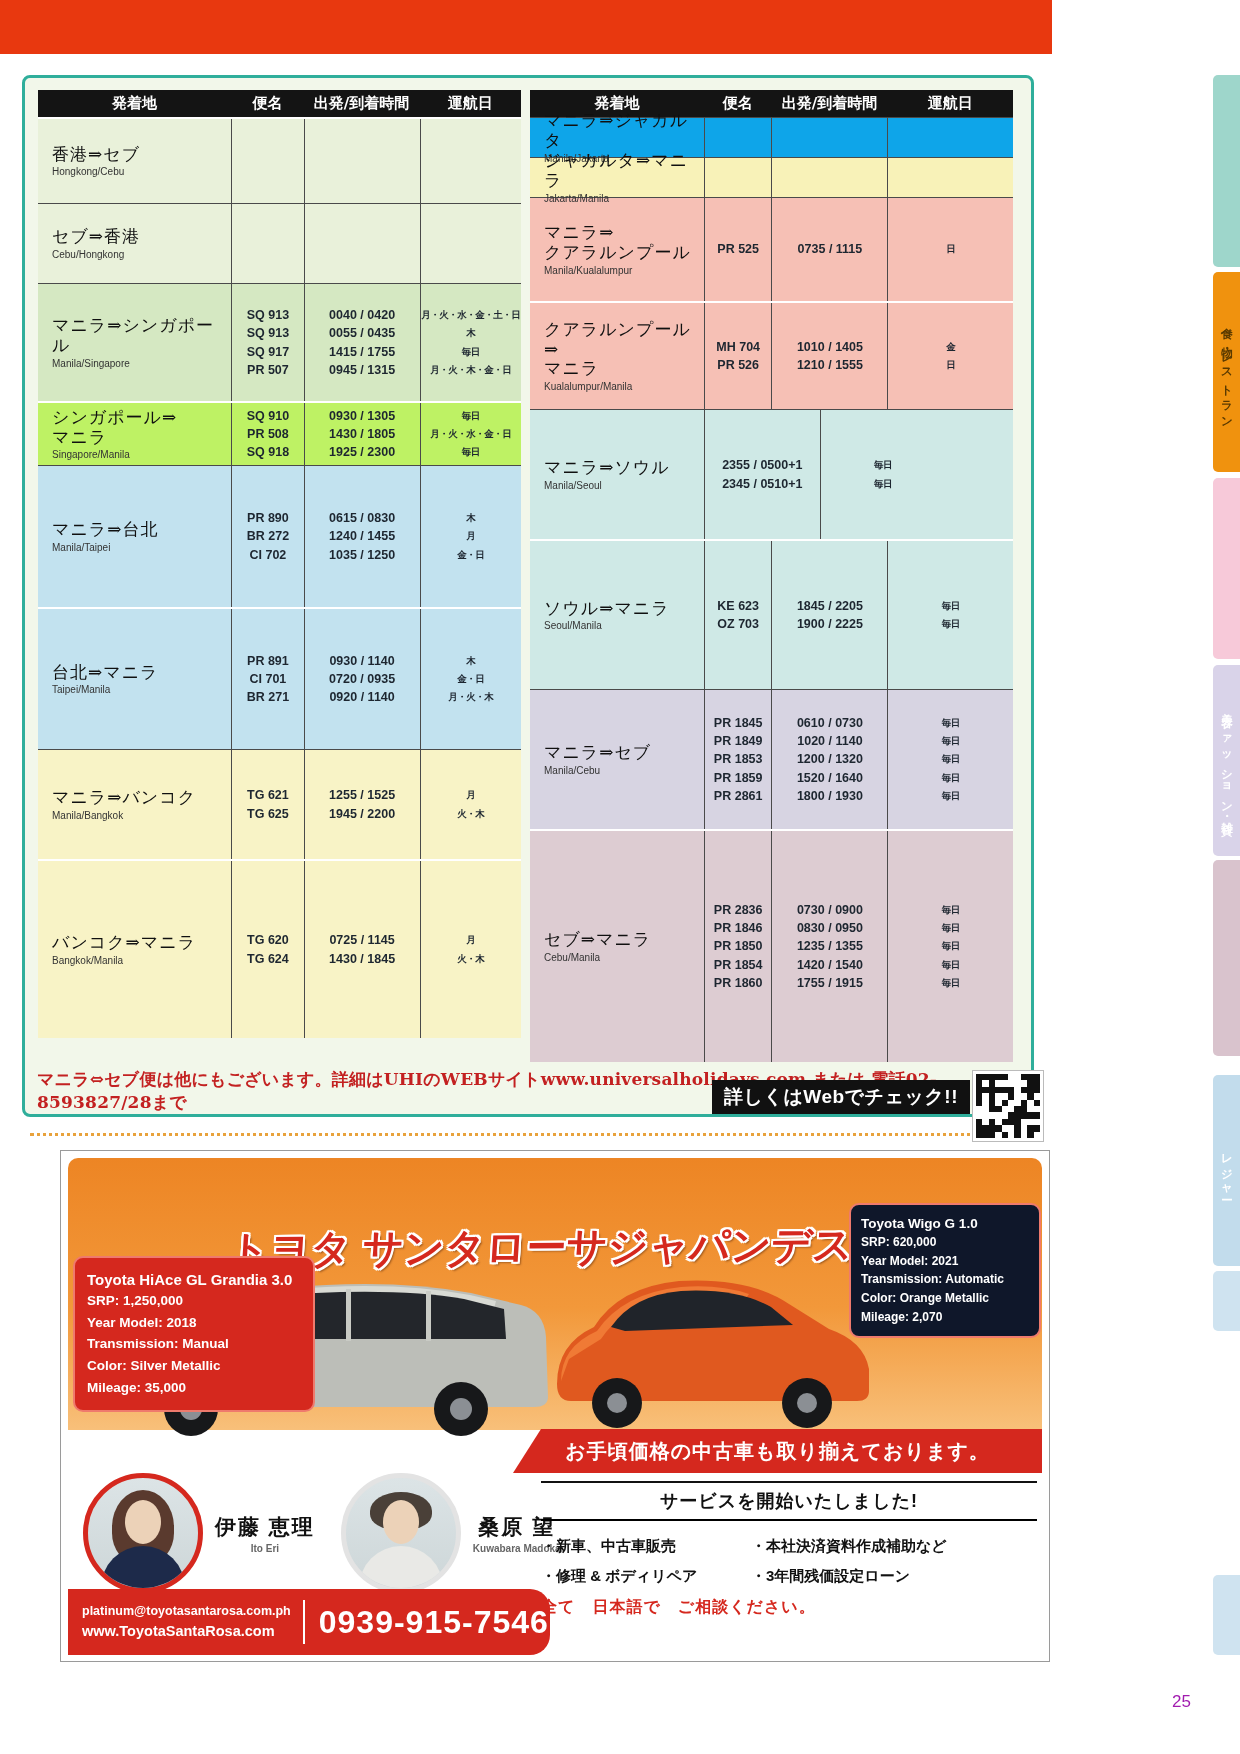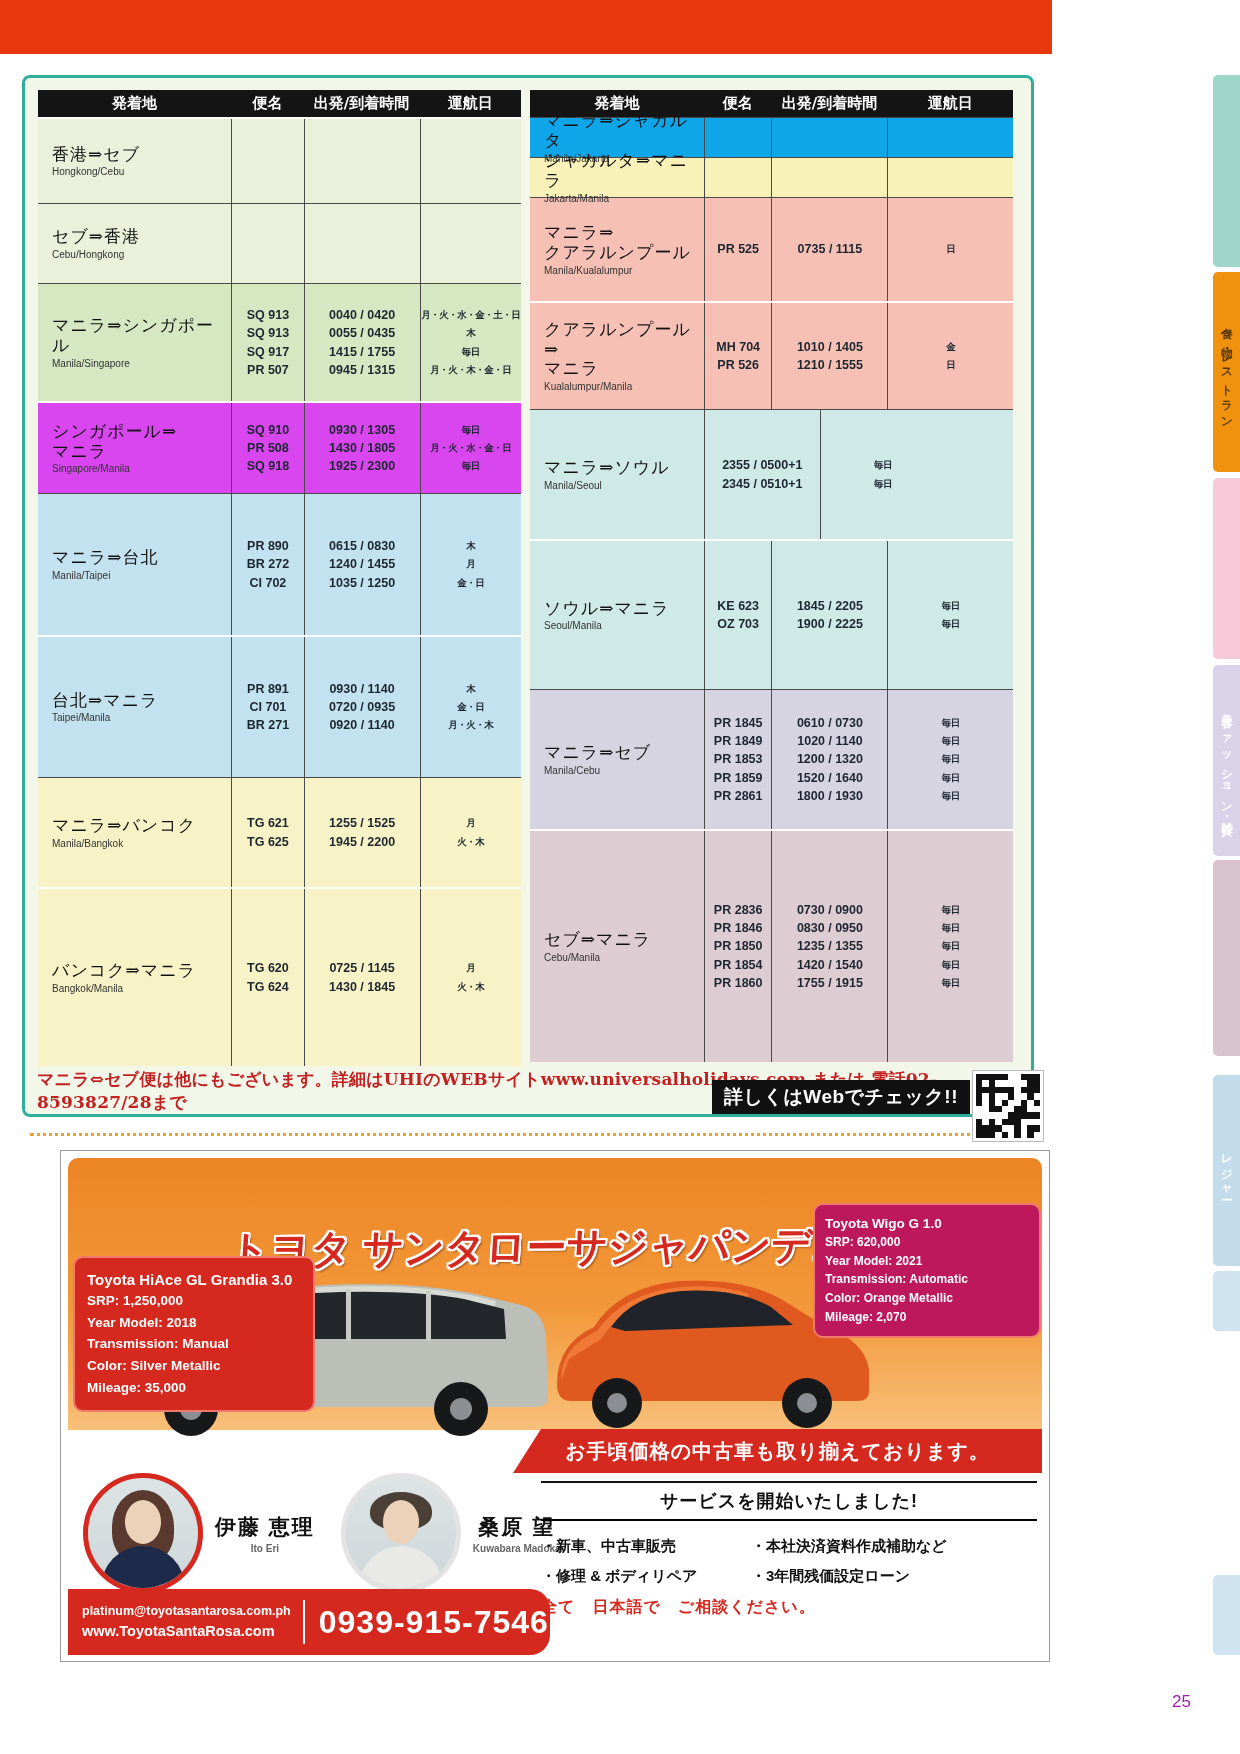--- a/index.html
+++ b/index.html
@@ -61,21 +61,21 @@
   #logo-mark .lr{color:#d5281e;}
   #logo-brand{font-size:8.5px;font-weight:bold;color:#222;letter-spacing:0.5px;margin-top:3px;}
   #headline{position:absolute;left:168px;top:68px;right:15px;font-size:40px;font-weight:900;
             color:#d5281e;transform:skewX(-4deg) rotate(-0.5deg);letter-spacing:0px;
             text-shadow:-2px -2px 0 #fff,2px -2px 0 #fff,-2px 2px 0 #fff,2px 2px 0 #fff,
                         0 -2px 0 #fff,0 2px 0 #fff,-2px 0 0 #fff,2px 0 0 #fff,3px 3px 2px rgba(60,20,0,.45);}
   .carimg{position:absolute;}
   #spec-left{position:absolute;left:12px;top:105px;width:242px;background:#d5281e;
              border:2px solid #ef7a6d;border-radius:10px;padding:12px 12px;box-sizing:border-box;
              color:#fff;}
-  #spec-right{position:absolute;right:8px;top:52px;width:228px;background:#be185d;
+  #spec-right{position:absolute;right:8px;top:52px;width:192px;background:#0f172a;
               border:2px solid #ef7a6d;border-radius:10px;padding:10px 10px;box-sizing:border-box;
               color:#fff;}
   .spec-title{font-size:15px;font-weight:900;line-height:1.35;}
   #spec-right .spec-title{font-size:13.5px;}
   .spec-line{font-size:13.5px;font-weight:bold;line-height:1.6;}
   #spec-right .spec-line{font-size:12px;line-height:1.55;}
   #used-banner{position:absolute;left:452px;right:7px;top:278px;height:44px;background:#d5281e;
                clip-path:polygon(28px 0,100% 0,100% 100%,0 100%);display:flex;align-items:center;
                justify-content:center;color:#fff;font-size:20px;font-weight:900;letter-spacing:1px;}
   #staff{position:absolute;left:22px;top:322px;display:flex;align-items:center;}
@@ -154,21 +154,21 @@
 PR 507</div>
         <div class="c tm">0040 / 0420
 0055 / 0435
 1415 / 1755
 0945 / 1315</div>
         <div class="c dy">月・火・水・金・土・日
 木
 毎日
 月・火・木・金・日</div>
       </div>
-      <div class="t-row sep-white" style="height: 92px; background: #d946ef;">
+      <div class="t-row sep-white" style="height: 64px; background: #bef264;">
         <div class="c route">
           <div class="jp">シンガポール⇒
 マニラ</div>
           <div class="en">Singapore/Manila</div>
         </div>
         <div class="c fl">SQ 910
 PR 508
 SQ 918</div>
         <div class="c tm">0930 / 1305
 1430 / 1805

